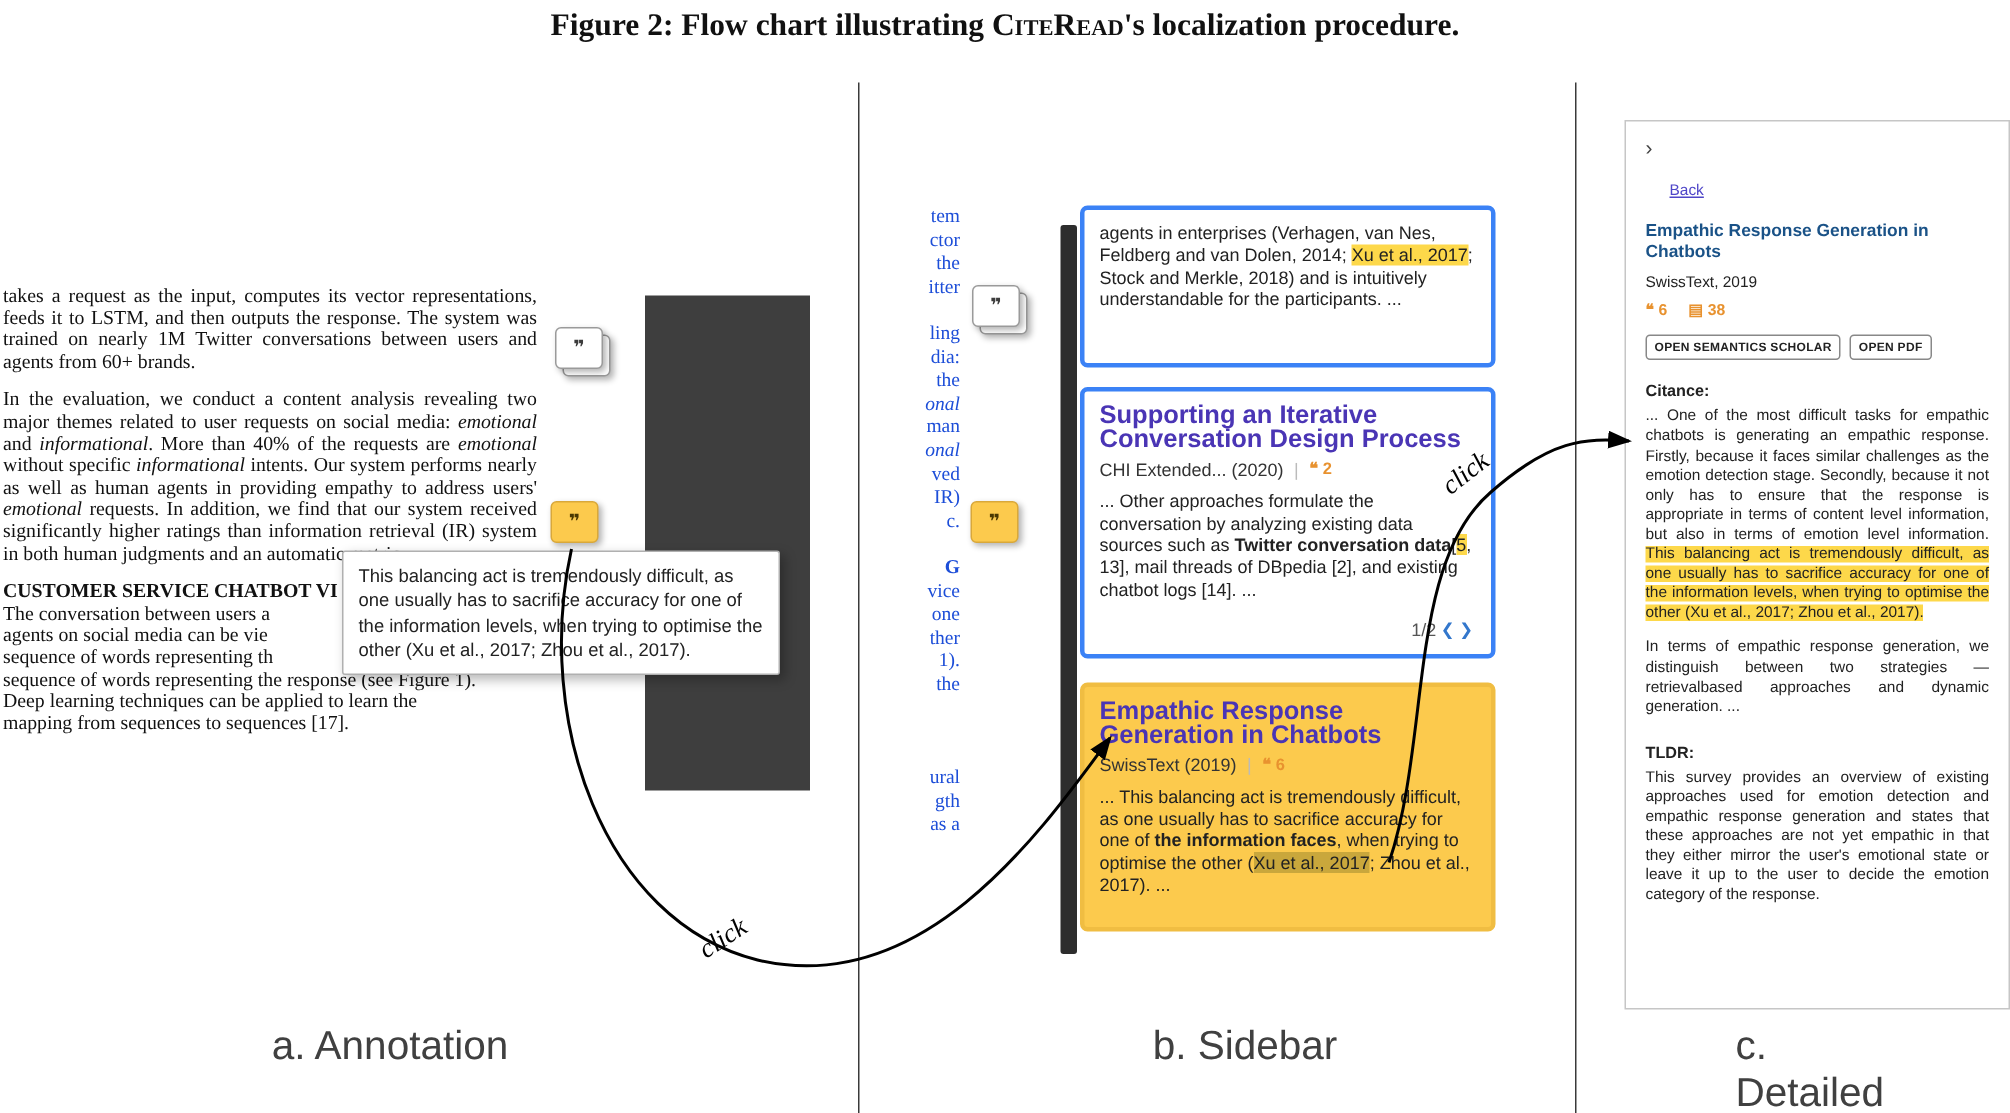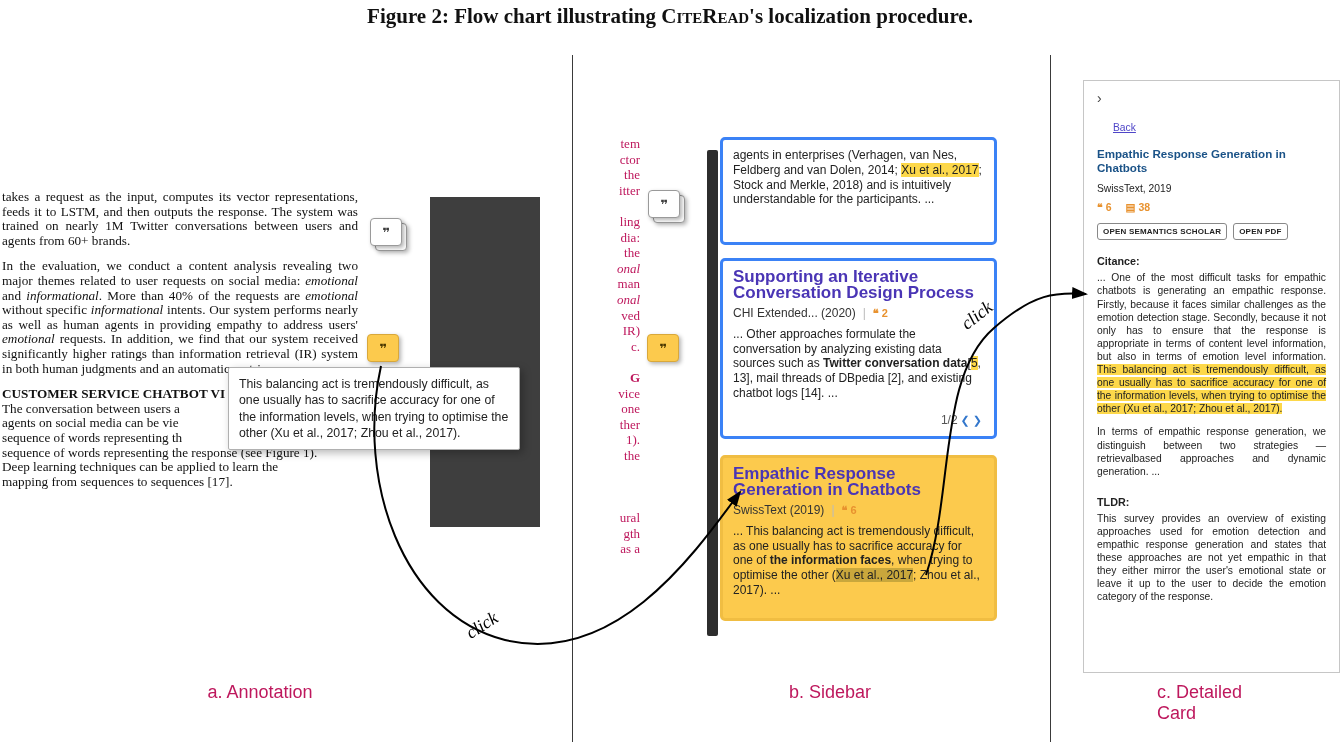--- a/index.html
+++ b/index.html
@@ -35,21 +35,21 @@
   .qcard.back{left:5px;top:5px;} .qcard.front{left:0;top:0;}
   .qcard.yellow{position:absolute;background:#fcca4d;border-color:#d9a83a;color:#4a3800;z-index:10;}
 
   
   .tooltip{position:absolute;left:228px;top:367px;width:270px;background:#fff;
            border:1px solid #b0b0b0;border-radius:2px;box-shadow:3px 3px 8px rgba(0,0,0,.28);
            padding:8px 10px;font-size:12.3px;line-height:1.33;color:#222;z-index:20;}
 
   
   .pb-col{position:absolute;left:574px;top:136px;width:66px;text-align:right;
-          font-family:"Liberation Serif",serif;font-size:13px;line-height:15.6px;color:#be185d;}
+          font-family:"Liberation Serif",serif;font-size:13px;line-height:15.6px;color:#1d4ed8;}
   .pb-scroll{position:absolute;left:707px;top:150px;width:11px;height:486px;
              background:#2d2d2d;border-radius:2px;}
 
   .card{position:absolute;left:720px;width:277px;box-sizing:border-box;background:#fff;
         border:3px solid #3b82f6;border-radius:5px;padding:8px 10px;font-size:12px;
         line-height:14.8px;color:#222;}
   .card .title{color:#4a35b5;font-weight:bold;font-size:17px;line-height:15.5px;margin-bottom:6px;}
   .meta{display:flex;align-items:center;gap:7px;margin-bottom:6px;font-size:12px;color:#333;}
   .meta .sep{color:#bbb;}
   .cite-badge{color:#e8922f;font-weight:bold;font-size:11px;display:inline-flex;gap:3px;align-items:center;}
@@ -73,21 +73,21 @@
   .d-stats .stat{display:inline-flex;gap:3px;align-items:center;}
   .btn-row{display:flex;gap:6px;margin-bottom:15px;align-items:center;}
   .btn{border:1px solid #888;border-radius:3px;padding:3px 5px;font-size:8px;font-weight:bold;
        color:#222;background:#fff;letter-spacing:.2px;white-space:nowrap;cursor:pointer;
        font-family:"Liberation Sans",sans-serif;}
   .section-label{font-weight:bold;font-size:10.8px;margin-bottom:3px;}
   .d-body{text-align:justify;margin-bottom:10px;}
   .d-gap{height:8px;}
 
   
-  .plabel{position:absolute;top:682px;font-size:18px;color:#be185d;transform:translateX(-50%);}
+  .plabel{position:absolute;top:682px;font-size:27px;color:#404040;transform:translateX(-50%);}
 
   
   .arrows{position:absolute;left:0;top:0;width:1340px;height:742px;z-index:40;pointer-events:none;}
   .click-label{position:absolute;font-family:"Liberation Serif",serif;font-style:italic;
                font-size:18px;color:#000;z-index:41;}
 </style>
 </head>
 <body>
 
 <div class="canvas">

